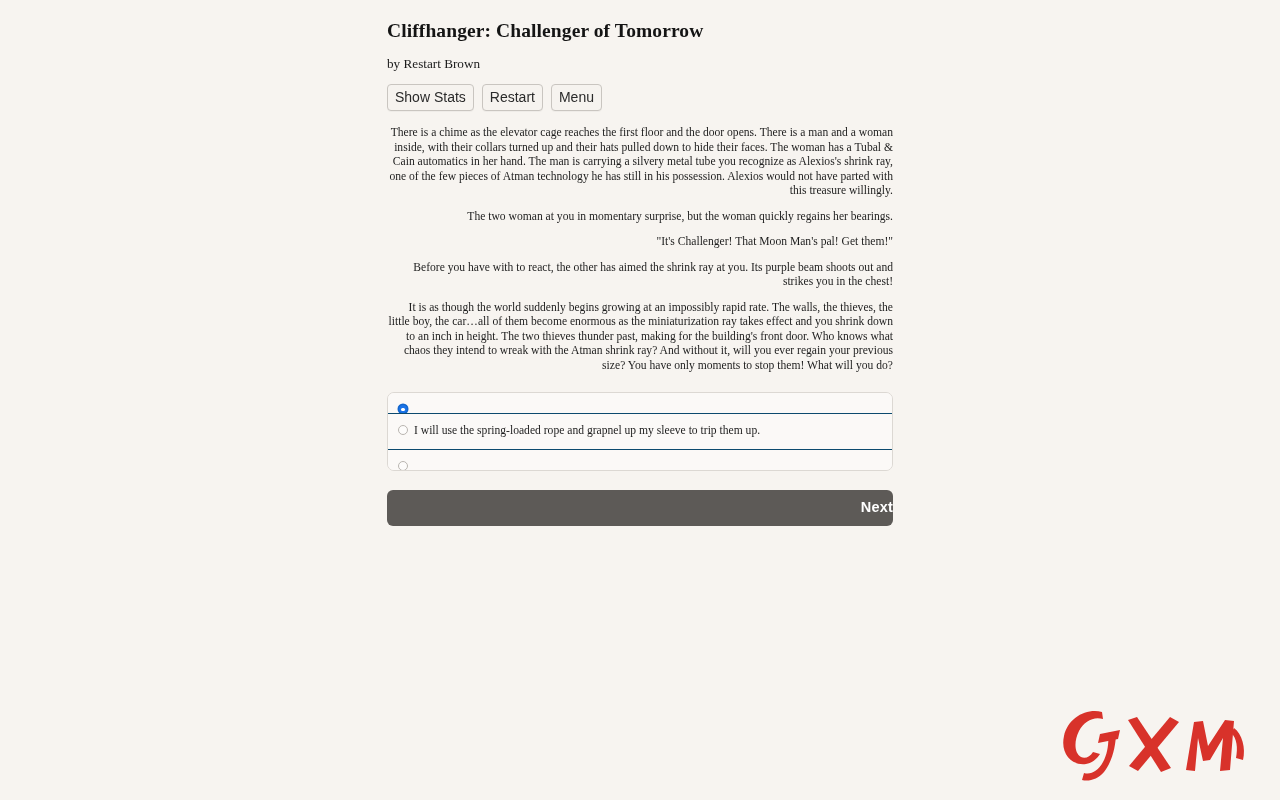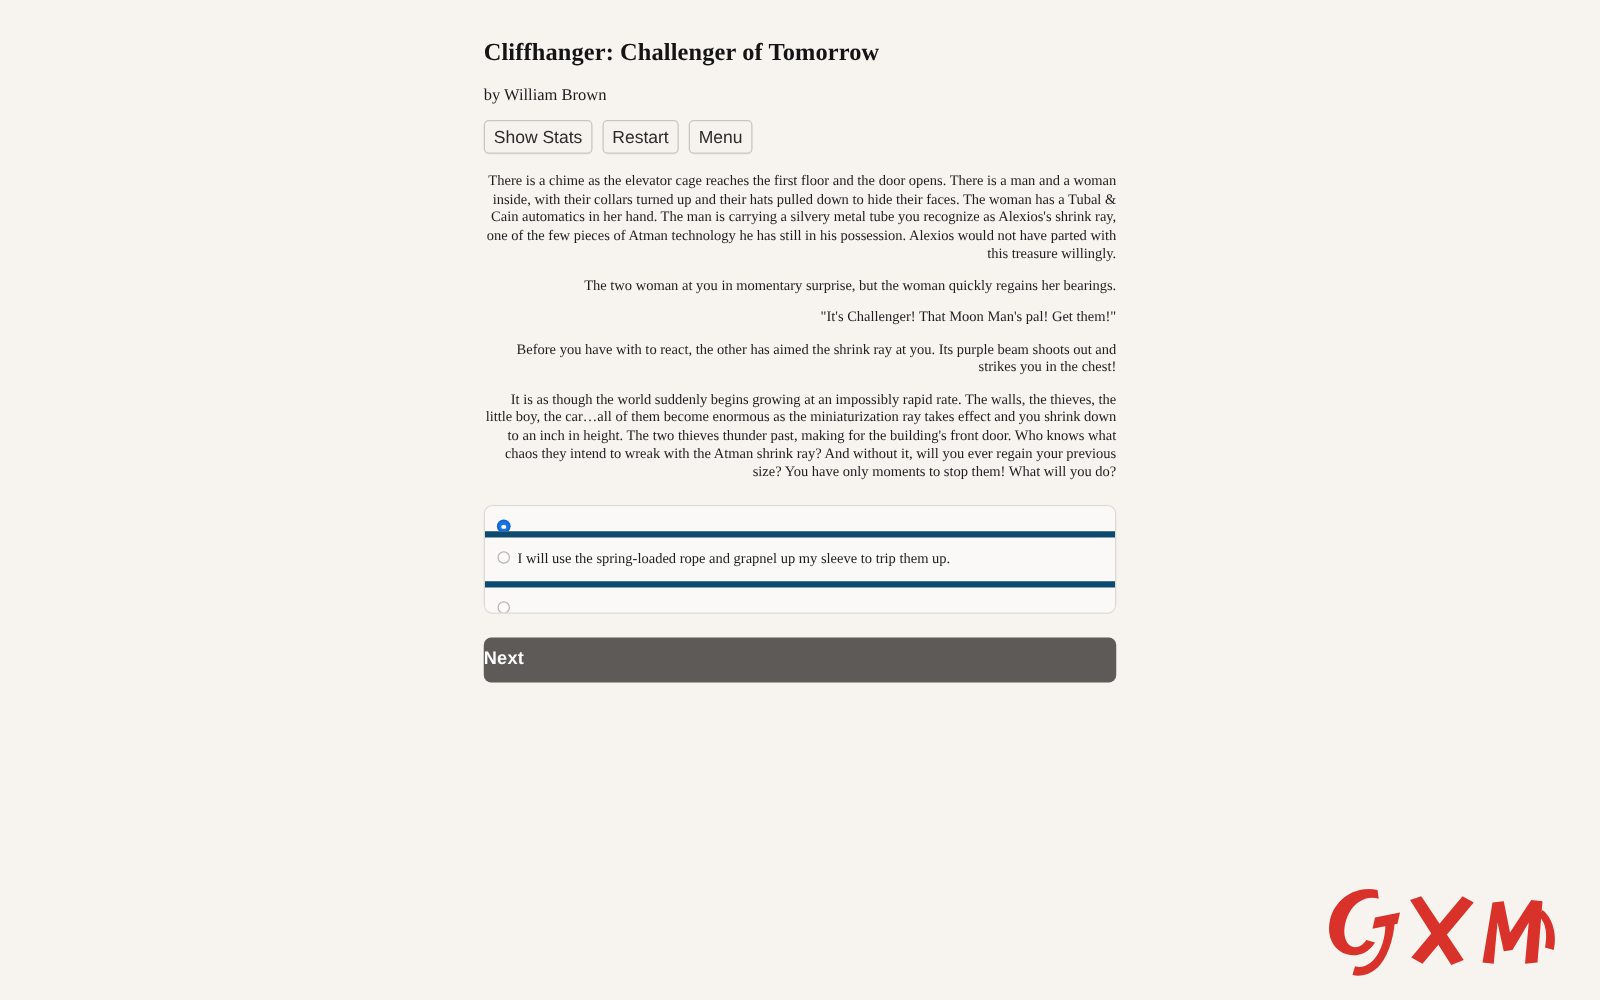--- a/index.html
+++ b/index.html
@@ -12,21 +12,21 @@
     height: 800px;
     background: #f7f4f0;
     font-family: "Liberation Serif", "DejaVu Serif", serif;
     color: #1a1a1a;
     overflow: hidden;
     position: relative;
   }
 
   #game-wrapper {
     width: 506px;
-    margin: 16px auto;
+    margin: 4px auto;
     padding-top: 12px;
     position: relative;
   }
 
   
   #game-title {
     font-family: "Liberation Serif", "DejaVu Serif", serif;
     font-size: 19.5px;
     font-weight: 700;
     letter-spacing: 0.1px;
@@ -89,21 +89,21 @@
     list-style: none;
     margin: 0;
     padding: 0;
     border: 1px solid #dcd8d3;
     border-radius: 7px;
     background: #fbf9f7;
     overflow: hidden;
   }
   .choice-item {
     position: relative;
-    border-top: 5px solid #0c4a6e;
+    border-top: 1px solid #0c4a6e;
     background: #fbf9f7;
   }
   .choice-item:first-child {
     border-top: none;
   }
   .choice-label {
     display: block;
     padding: 10px 12px 10px 26px;
     font-family: "Liberation Serif", "DejaVu Serif", serif;
     font-size: 11.6px;
@@ -155,21 +155,21 @@
     padding: 9px 0 10px 0;
     background: #5d5a57;
     color: #ffffff;
     border: none;
     border-radius: 6px;
     font-family: "Liberation Sans", "DejaVu Sans", sans-serif;
     font-size: 14.5px;
     font-weight: 700;
     letter-spacing: 0.2px;
     cursor: pointer;
-    text-align: left;
+    text-align: right;
     line-height: 1.2;
   }
 
   
   #watermark {
     position: absolute;
     right: 22px;
     bottom: 8px;
     width: 200px;
     height: 92px;
@@ -182,21 +182,21 @@
     height: 100%;
   }
 </style>
 </head>
 <body>
 
 <div id="game-wrapper">
 
   <h1 id="game-title">Cliffhanger: Challenger of Tomorrow</h1>
 
-  <div id="game-byline">by William Brown</div>
+  <div id="game-byline">by Restart Brown</div>
 
   <div id="stats-toolbar">
     <button class="toolbar-button">Show Stats</button>
     <button class="toolbar-button">Restart</button>
     <button class="toolbar-button">Menu</button>
   </div>
 
   <div id="story-text">
     <p class="story-paragraph">There is a chime as the elevator cage reaches the first floor and the door opens. There is a man and a woman inside, with their collars turned up and their hats pulled down to hide their faces. The woman has a Tubal &amp; Cain automatics in her hand. The man is carrying a silvery metal tube you recognize as Alexios's shrink ray, one of the few pieces of Atman technology he has still in his possession. Alexios would not have parted with this treasure willingly.</p>
     <p class="story-paragraph">The two woman at you in momentary surprise, but the woman quickly regains her bearings.</p>

